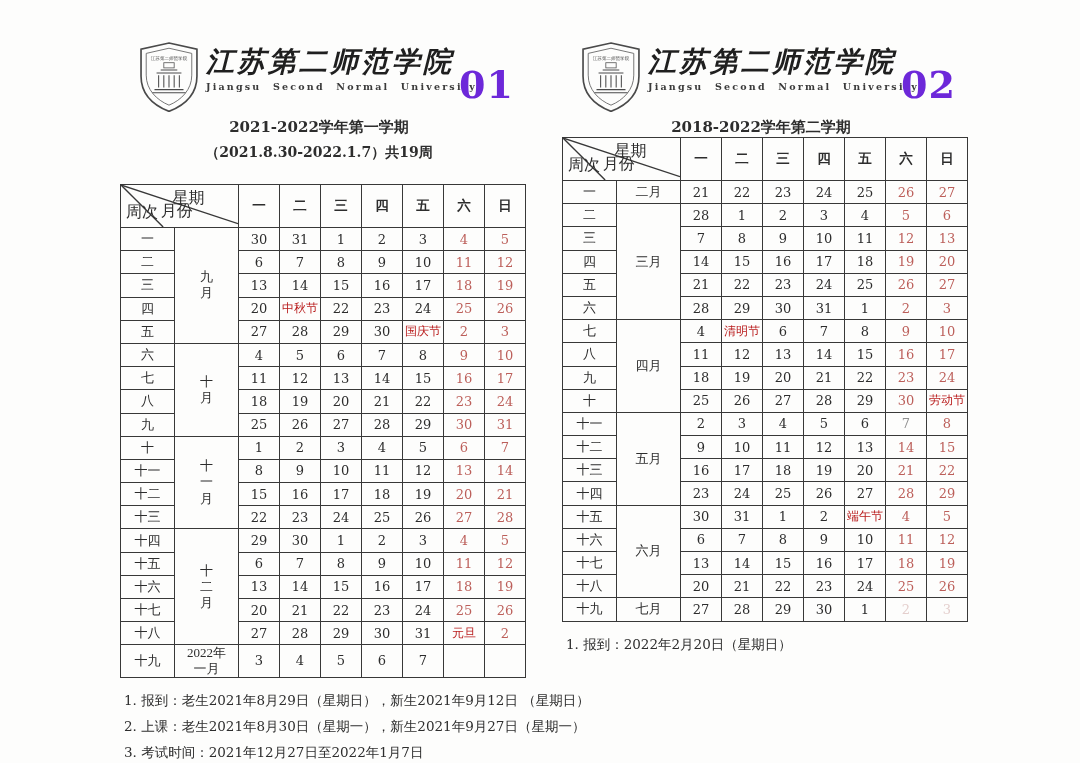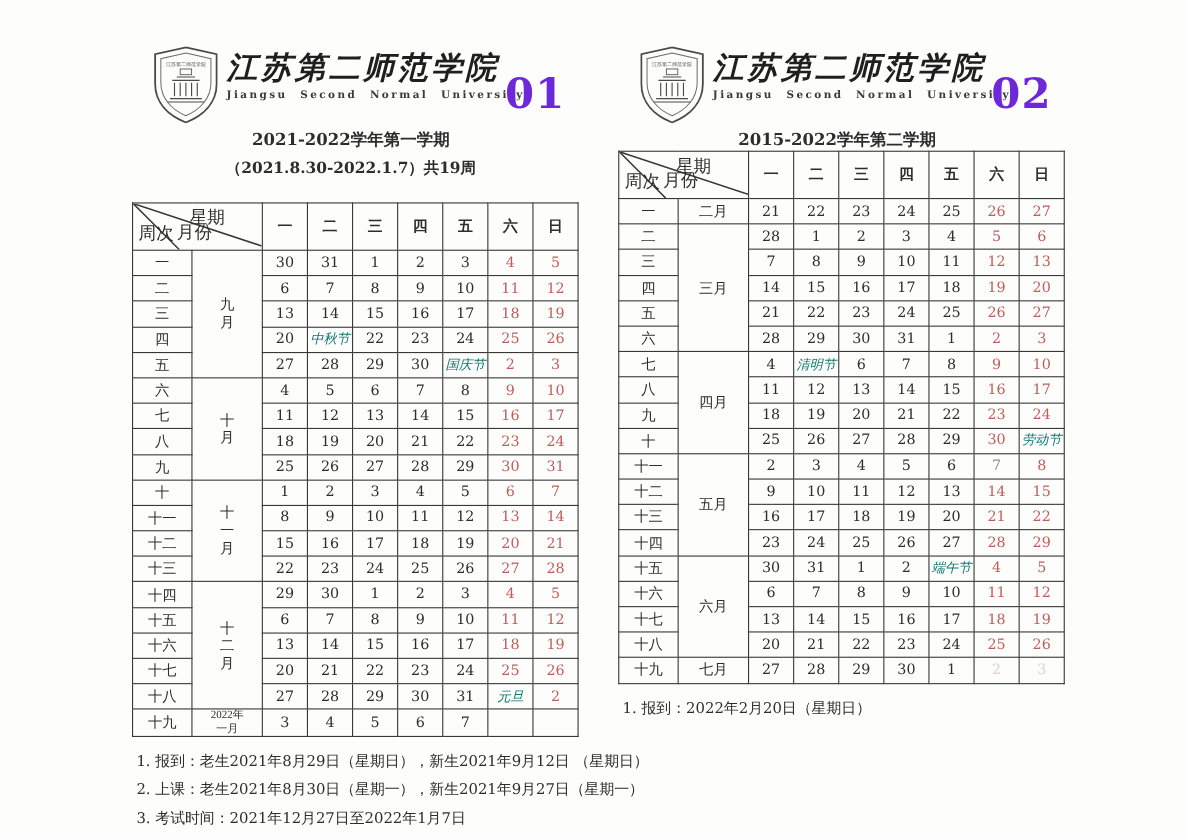--- a/index.html
+++ b/index.html
@@ -33,23 +33,23 @@
   
   table.cal{border-collapse:collapse;table-layout:fixed;width:406px;}
   table.cal th,table.cal td{
     border:1.5px solid #383838;text-align:center;vertical-align:middle;
     padding:0;font-weight:normal;
   }
   table.cal thead th{height:42px;font-size:13.5px;font-weight:bold;}
   table.cal tbody td{height:22.2px;font-size:13px;}
   td.wkno{font-size:12.5px;}
   td.month{font-size:13px;line-height:1.25;font-family:Liberation Serif, serif;}
-  td.month.twoline{font-size:10px;line-height:1.2;margin-left:24px;}
+  td.month.twoline{font-size:13px;line-height:1.2;margin-left:24px;}
   .wkend{color:#bc5f5a;}
-  .holiday{color:#0f766e;font-size:12px !important;font-style:italic;}
+  .holiday{color:#b91c1c;font-size:12px !important;}
   .dim{color:#8f8f8f;}
   .faint{color:#e4cfcd;}
 
   
   th.corner{position:relative;overflow:hidden;}
   th.corner svg{position:absolute;inset:0;width:100%;height:100%;}
   th.corner .lbl{position:absolute;font-size:16px;font-weight:normal;white-space:nowrap;}
   .lbl-week{top:3px;left:44%;}
   .lbl-month{bottom:5px;left:34%;}
   .lbl-weekno{bottom:4px;left:5px;}
@@ -335,21 +335,21 @@
           <path d="M18 32 v12 M23 32 v12 M28 32 v12 M33 32 v12 M38 32 v12" stroke="#4a4a4a" stroke-width="1" fill="none"></path>
           <path d="M14 46 h28 M12 49 h32" stroke="#4a4a4a" stroke-width="1" fill="none"></path>
         </svg>
       </div>
       <div class="names">
         <div class="cn-name">江苏第二师范学院</div>
         <div class="en-name">Jiangsu Second Normal University</div>
       </div>
       <div class="pageno">02</div>
     </header>
-    <div class="sem-title">2015-2022学年第二学期</div>
+    <div class="sem-title">2018-2022学年第二学期</div>
 
     <table class="cal">
       <colgroup>
           <col style="width:54px">
           <col style="width:64px">
         <col style="width:41px">
           <col style="width:41px">
           <col style="width:41px">
           <col style="width:41px">
           <col style="width:41px">

